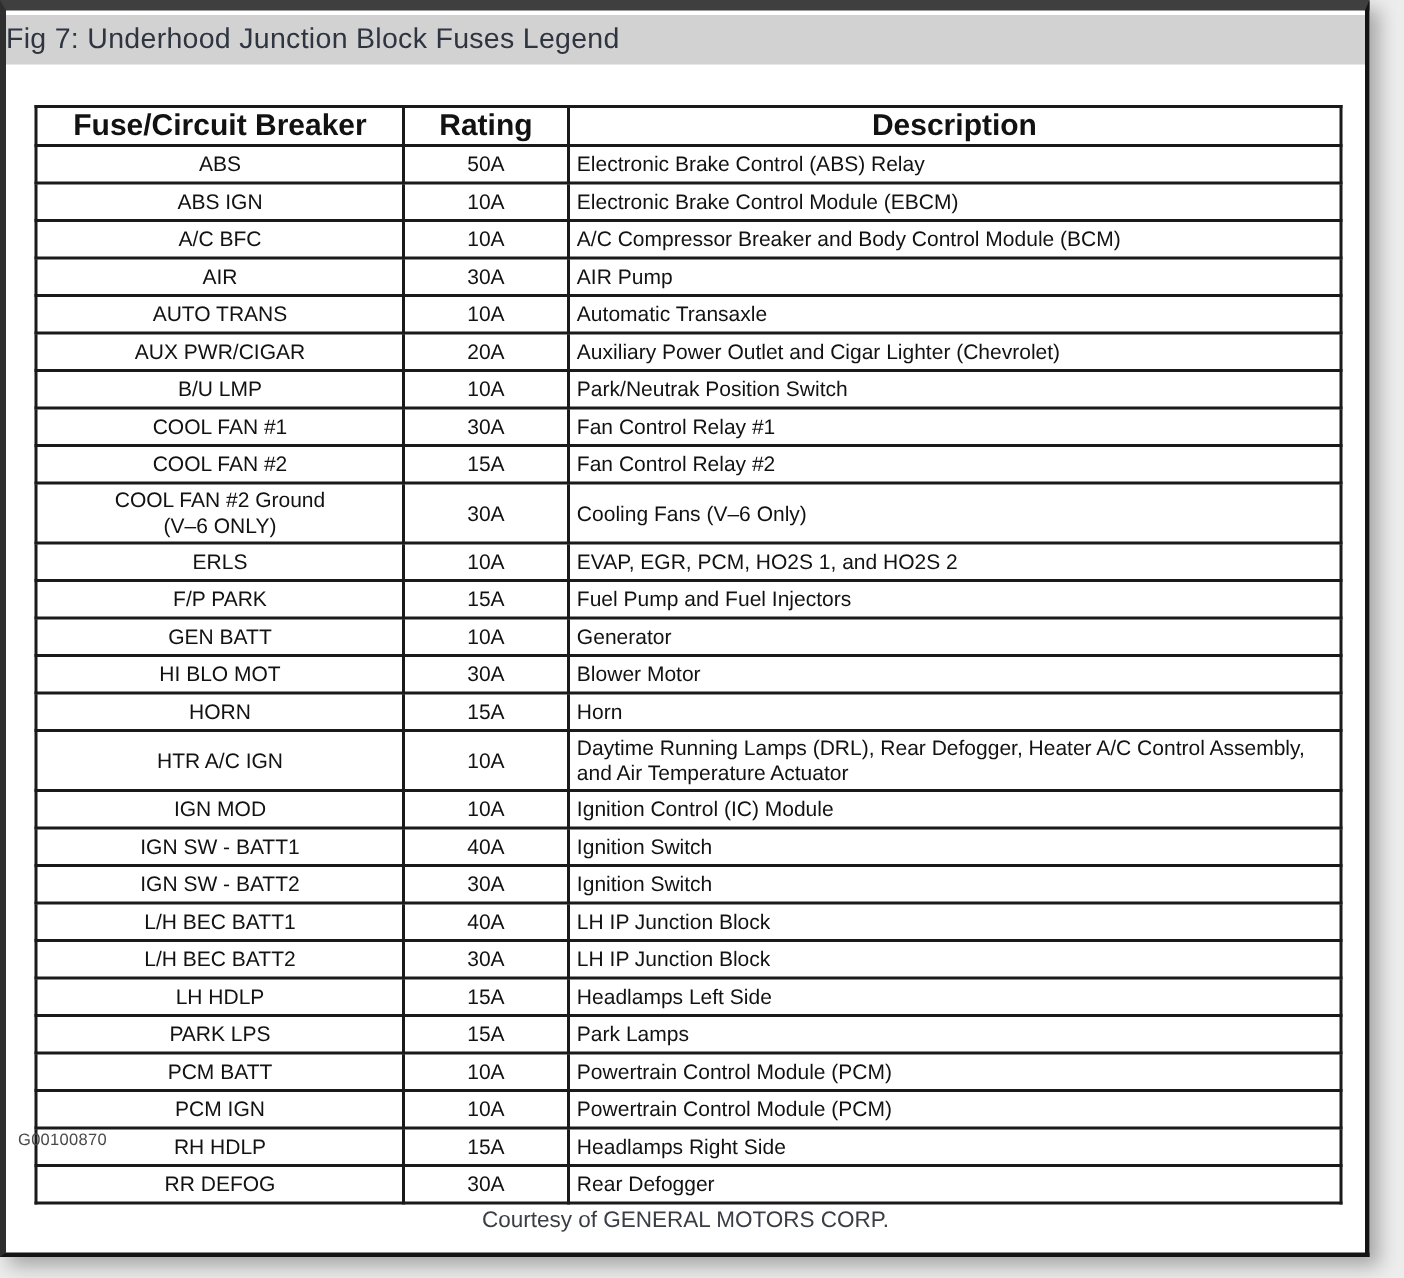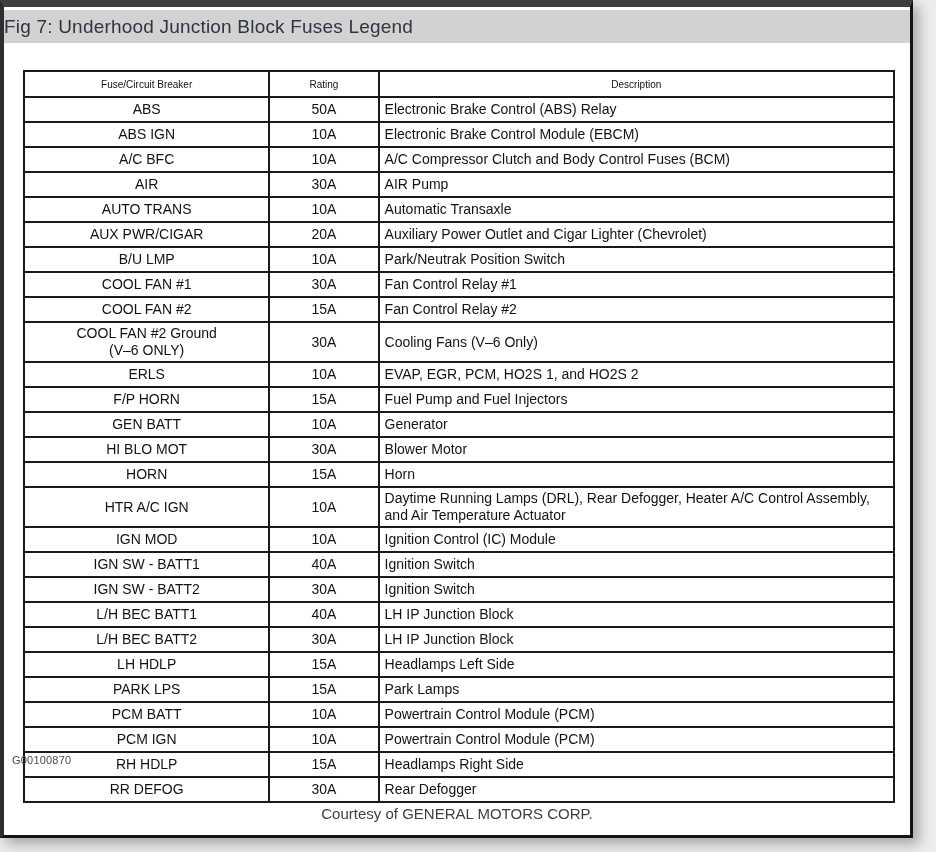--- a/index.html
+++ b/index.html
@@ -48,22 +48,22 @@
   }
   table.fuse-table th,
   table.fuse-table td {
     border: 2px solid #1a1a1a;
     padding: 2px 5px;
     line-height: 17px;
     height: 19px;
     overflow: hidden;
   }
   table.fuse-table th {
-    font-size: 10px;
-    font-weight: normal;
+    font-size: 20px;
+    font-weight: bold;
     text-align: center;
     height: 20px;
   }
   .col-fuse   { width: 238px; }
   .col-rating { width: 106px; }
   .col-desc   { width: 500px; }
   td.c-fuse {
     text-align: center;
     white-space: pre-line;
   }
@@ -119,21 +119,21 @@
           <td class="c-desc">Electronic Brake Control (ABS) Relay</td>
         </tr>
         <tr>
           <td class="c-fuse">ABS IGN</td>
           <td class="c-rating">10A</td>
           <td class="c-desc">Electronic Brake Control Module (EBCM)</td>
         </tr>
         <tr>
           <td class="c-fuse">A/C BFC</td>
           <td class="c-rating">10A</td>
-          <td class="c-desc">A/C Compressor Clutch and Body Control Fuses (BCM)</td>
+          <td class="c-desc">A/C Compressor Breaker and Body Control Module (BCM)</td>
         </tr>
         <tr>
           <td class="c-fuse">AIR</td>
           <td class="c-rating">30A</td>
           <td class="c-desc">AIR Pump</td>
         </tr>
         <tr>
           <td class="c-fuse">AUTO TRANS</td>
           <td class="c-rating">10A</td>
           <td class="c-desc">Automatic Transaxle</td>
@@ -163,21 +163,21 @@
 (V–6 ONLY)</td>
           <td class="c-rating">30A</td>
           <td class="c-desc">Cooling Fans (V–6 Only)</td>
         </tr>
         <tr>
           <td class="c-fuse">ERLS</td>
           <td class="c-rating">10A</td>
           <td class="c-desc">EVAP, EGR, PCM, HO2S 1, and HO2S 2</td>
         </tr>
         <tr>
-          <td class="c-fuse">F/P HORN</td>
+          <td class="c-fuse">F/P PARK</td>
           <td class="c-rating">15A</td>
           <td class="c-desc">Fuel Pump and Fuel Injectors</td>
         </tr>
         <tr>
           <td class="c-fuse">GEN BATT</td>
           <td class="c-rating">10A</td>
           <td class="c-desc">Generator</td>
         </tr>
         <tr>
           <td class="c-fuse">HI BLO MOT</td>

